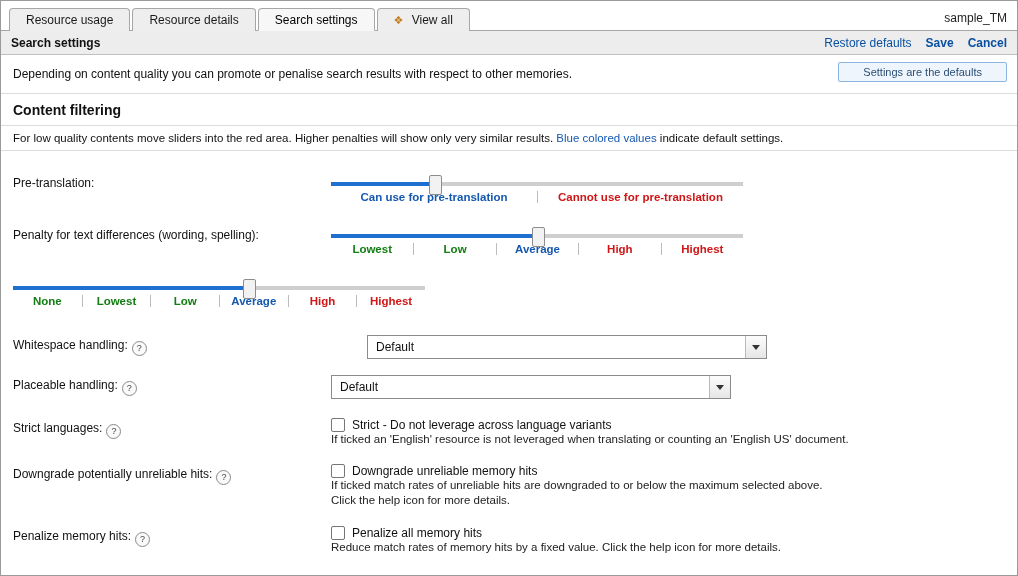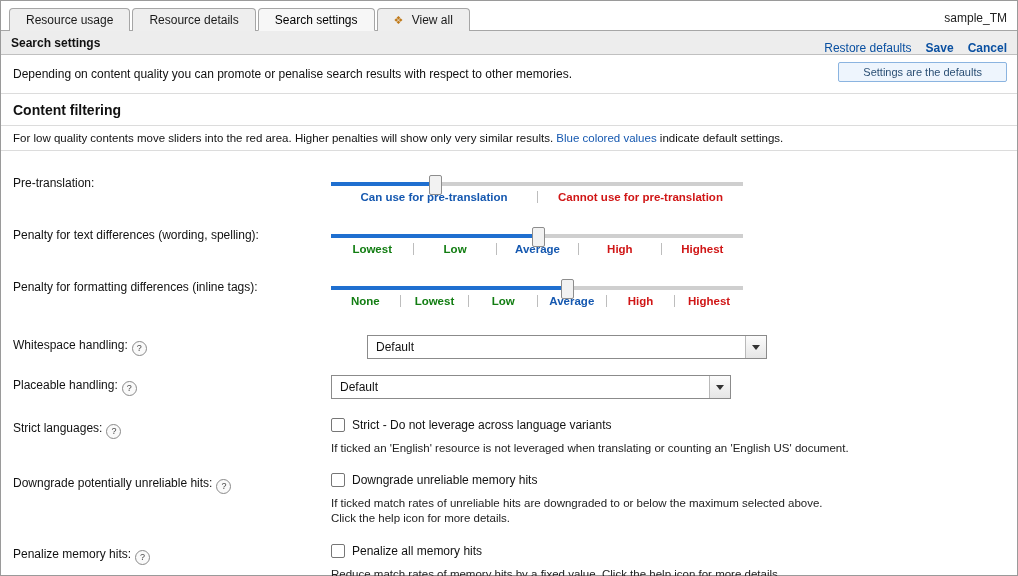--- a/index.html
+++ b/index.html
@@ -86,21 +86,21 @@
     font-weight: bold;
     font-size: 12px;
     color: #111;
   }
   .header-actions {
     position: absolute;
     right: 10px;
     top: 0;
     height: 24px;
     display: flex;
-    align-items: flex-end;
+    align-items: center;
     gap: 14px;
   }
   .header-link {
     color: #0a50a1;
     font-size: 12px;
     cursor: pointer;
   }
   .header-link.bold {
     font-weight: bold;
   }
@@ -290,21 +290,20 @@
     flex: 0 0 12px;
     cursor: pointer;
   }
   .check-label {
     font-size: 12px;
     color: #111;
   }
   .check-desc {
     font-size: 11.5px;
     color: #222;
-    margin-top: 9px;
     line-height: 1.35;
   }
 </style>
 </head>
 <body>
 
 <div class="app">
 
   <div class="tabbar">
     <div class="tab">
@@ -370,21 +369,20 @@
           <div class="seg green" style="left:0%;width:20%;">Lowest</div>
           <div class="seg green sep" style="left:20%;width:20%;">Low</div>
           <div class="seg blue sep" style="left:40%;width:20%;">Average</div>
           <div class="seg red sep" style="left:60%;width:20%;">High</div>
           <div class="seg red sep" style="left:80%;width:20%;">Highest</div>
         </div>
       </div>
     </div>
 
     <div class="row" style="margin-top:18px;">
-      <div class="row-label">Penalty for formatting differences (inline tags):</div>
       <div class="slider-wrap">
         <div class="slider-track">
           <div class="slider-fill" style="width:57%;"></div>
           <div class="slider-thumb" style="left:57%;"></div>
         </div>
         <div class="slider-labels">
           <div class="seg green" style="left:0%;width:16.66%;">None</div>
           <div class="seg green sep" style="left:16.66%;width:16.66%;">Lowest</div>
           <div class="seg green sep" style="left:33.33%;width:16.66%;">Low</div>
           <div class="seg blue sep" style="left:50%;width:16.66%;">Average</div>

